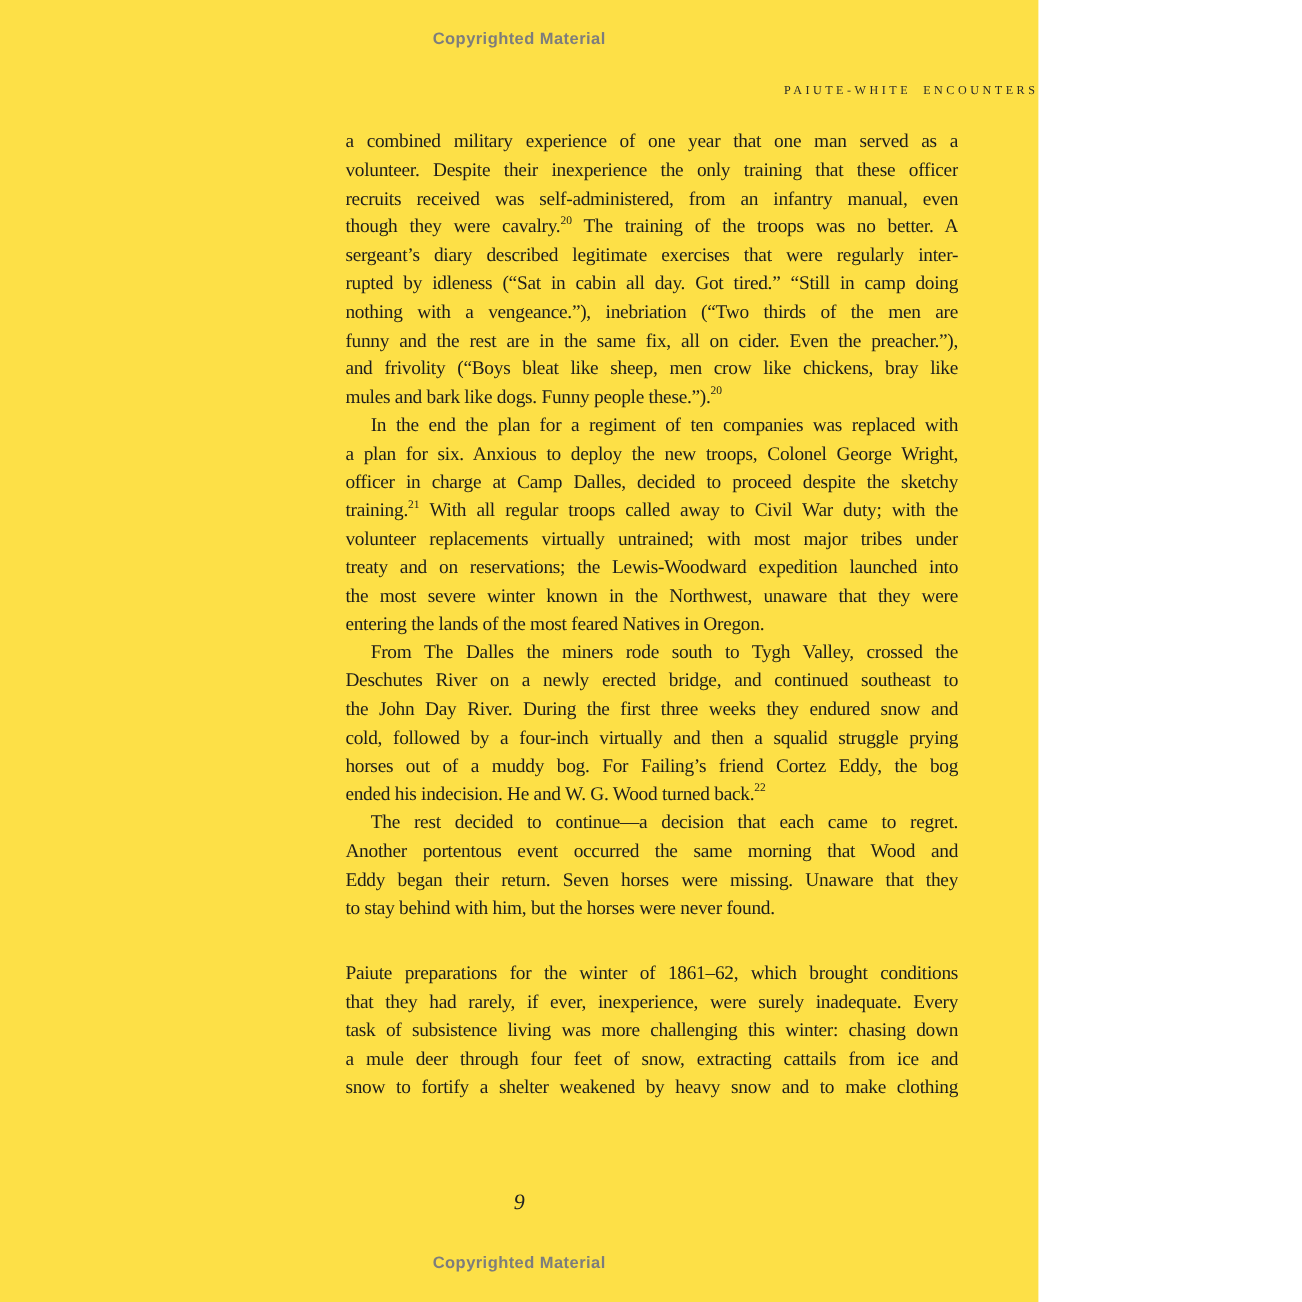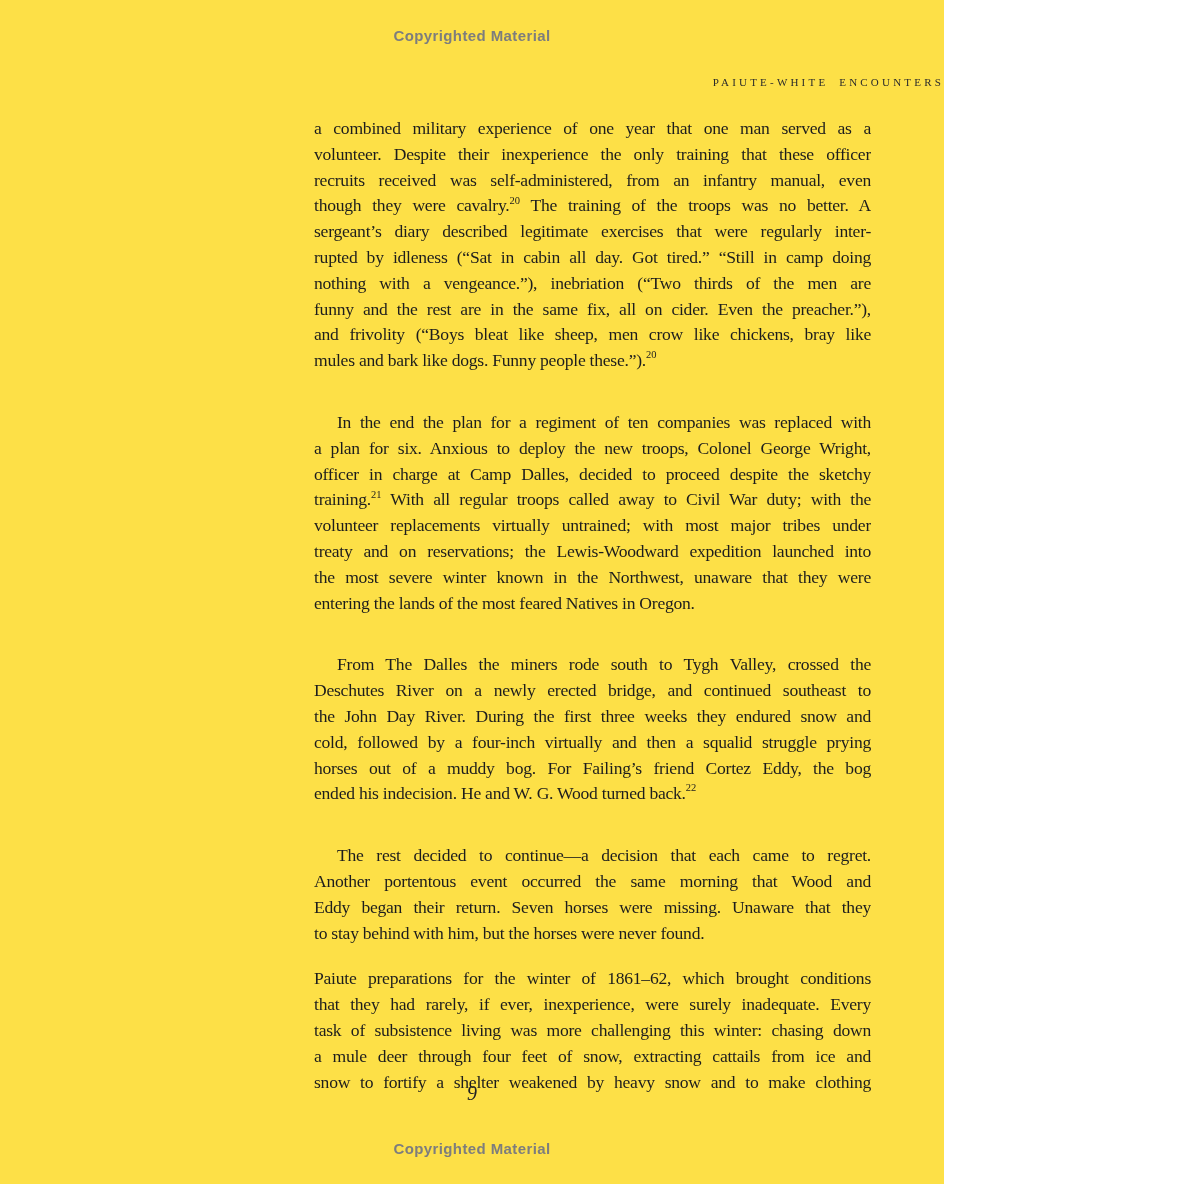--- a/index.html
+++ b/index.html
@@ -51,22 +51,22 @@
     color: #1d1d1d;
     text-justify: inter-word;
   }
   .line {
     text-align: justify;
     text-align-last: justify;
     height: 25.8px;
     overflow: hidden;
   }
   .line.lastline { text-align-last: left; }
-  .line.indent { padding-left: 23px; margin-top: 36px; }
-  .line.space-before { margin-top: 20px; }
+  .line.indent { padding-left: 23px; }
+  .line.space-before { margin-top: 34px; }
   .line sup {
     font-size: 10.5px;
     line-height: 0;
     letter-spacing: 0;
     position: relative;
     top: -1px;
     vertical-align: super;
   }
   .page-number {
     position: absolute;

